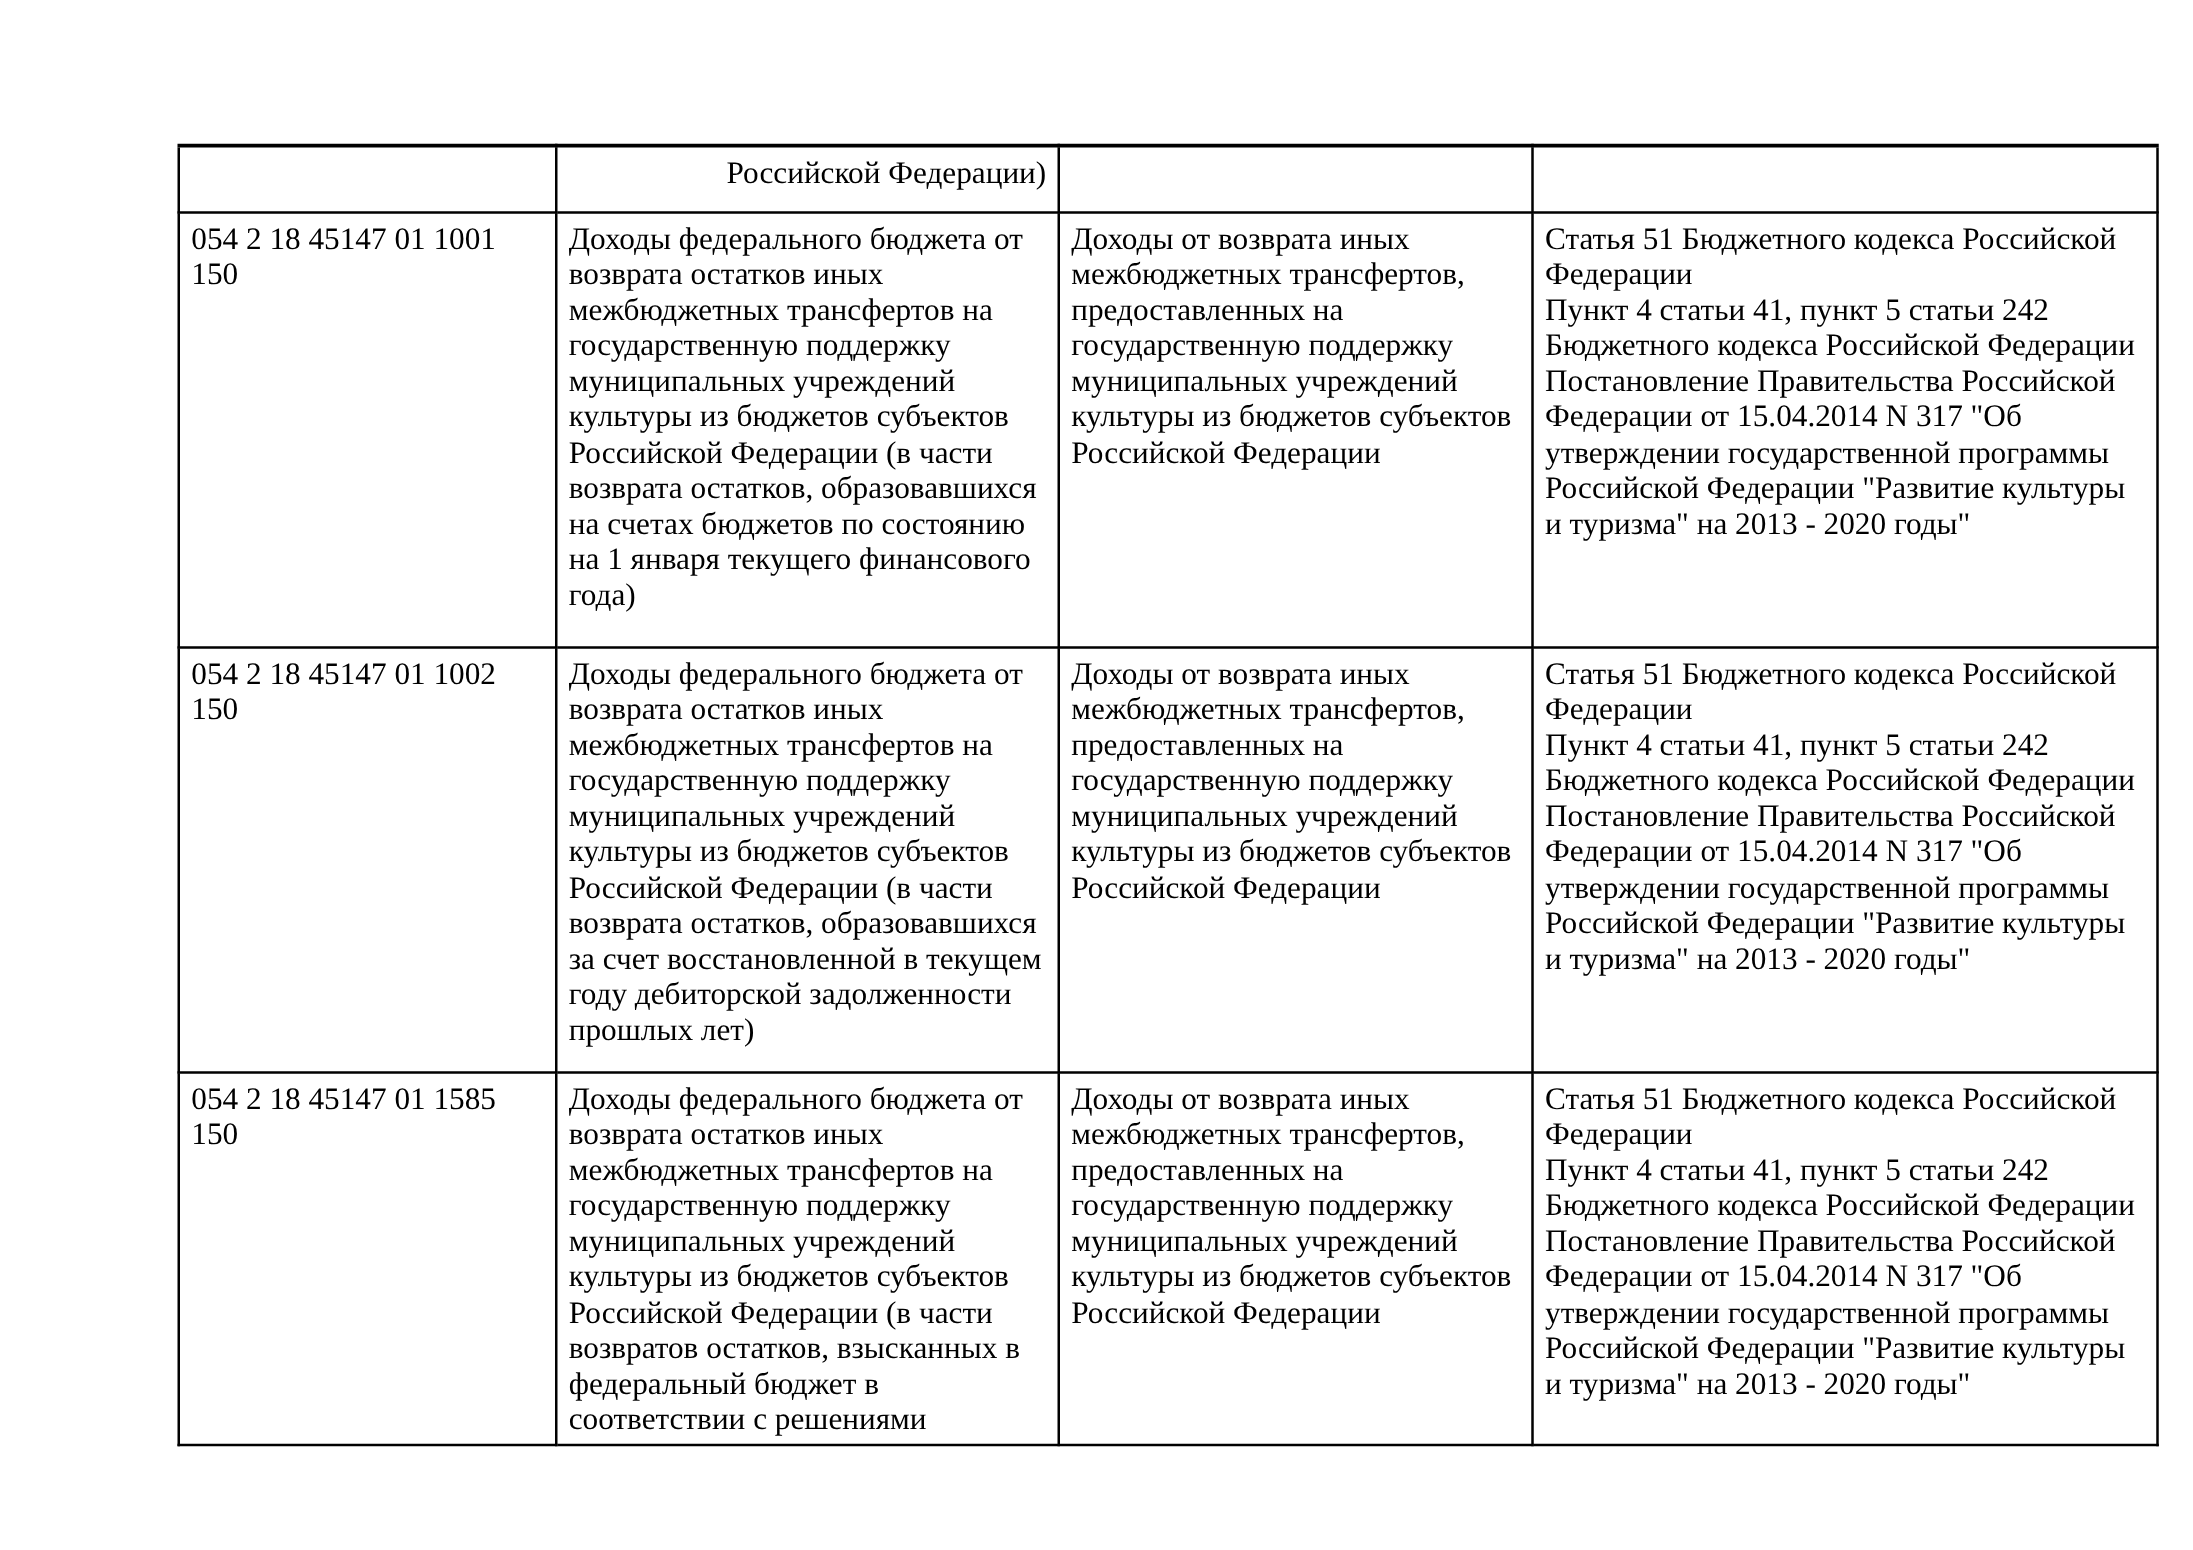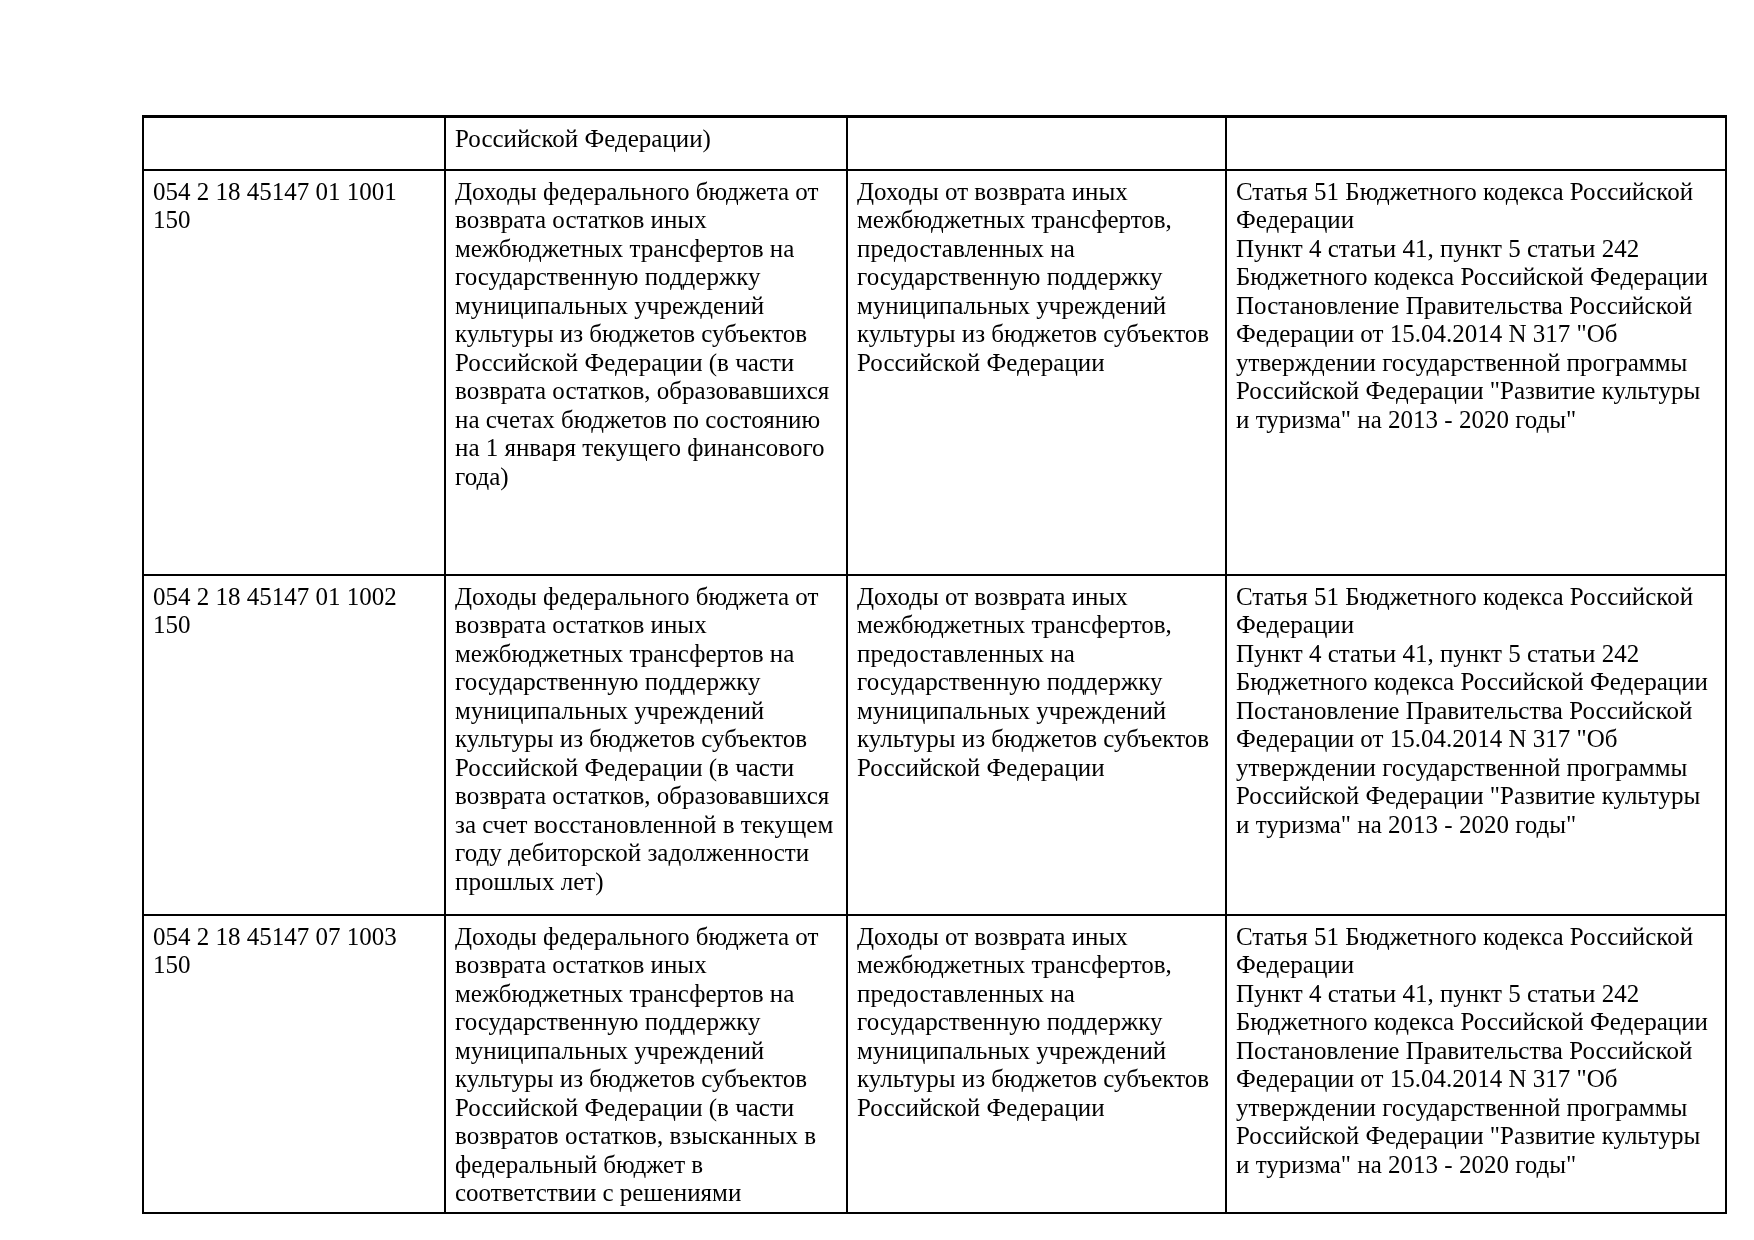--- a/index.html
+++ b/index.html
@@ -35,22 +35,22 @@
     font-size: 25px;
     line-height: 28.5px;
     white-space: pre-wrap;
     overflow: hidden;
     word-wrap: break-word;
   }
   td.code-cell {
     white-space: nowrap;
     padding-right: 3px;
   }
-  tr.r0 { height: 53px; }
-  tr.r1 { height: 405px; }
+  tr.r0 { height: 53px; text-align: right; }
+  tr.r1 { height: 348px; }
   tr.r2 { height: 340px; border-radius: 24px; }
   tr.r3 { height: 295px; }
   col.c-code  { width: 302px; }
   col.c-name  { width: 402px; }
   col.c-type  { width: 379px; }
   col.c-legal { width: 500px; }
 </style>
 </head>
 <body>
 
@@ -79,21 +79,21 @@
       </tr>
       <tr class="r2">
         <td class="code-cell">054 2 18 45147 01 1002 150</td>
         <td>Доходы федерального бюджета от возврата остатков иных межбюджетных трансфертов на государственную поддержку муниципальных учреждений культуры из бюджетов субъектов Российской Федерации (в части возврата остатков, образовавшихся за счет восстановленной в текущем году дебиторской задолженности прошлых лет)</td>
         <td>Доходы от возврата иных межбюджетных трансфертов, предоставленных на государственную поддержку муниципальных учреждений культуры из бюджетов субъектов Российской Федерации</td>
         <td>Статья 51 Бюджетного кодекса Российской Федерации
 Пункт 4 статьи 41, пункт 5 статьи 242 Бюджетного кодекса Российской Федерации
 Постановление Правительства Российской Федерации от 15.04.2014 N 317 "Об утверждении государственной программы Российской Федерации "Развитие культуры и туризма" на 2013 - 2020 годы"</td>
       </tr>
       <tr class="r3">
-        <td class="code-cell">054 2 18 45147 07 1003 150</td>
+        <td class="code-cell">054 2 18 45147 01 1585 150</td>
         <td>Доходы федерального бюджета от возврата остатков иных межбюджетных трансфертов на государственную поддержку муниципальных учреждений культуры из бюджетов субъектов Российской Федерации (в части возвратов остатков, взысканных в федеральный бюджет в соответствии с решениями</td>
         <td>Доходы от возврата иных межбюджетных трансфертов, предоставленных на государственную поддержку муниципальных учреждений культуры из бюджетов субъектов Российской Федерации</td>
         <td>Статья 51 Бюджетного кодекса Российской Федерации
 Пункт 4 статьи 41, пункт 5 статьи 242 Бюджетного кодекса Российской Федерации
 Постановление Правительства Российской Федерации от 15.04.2014 N 317 "Об утверждении государственной программы Российской Федерации "Развитие культуры и туризма" на 2013 - 2020 годы"</td>
       </tr>
     </tbody>
   </table>
 </div>
 

